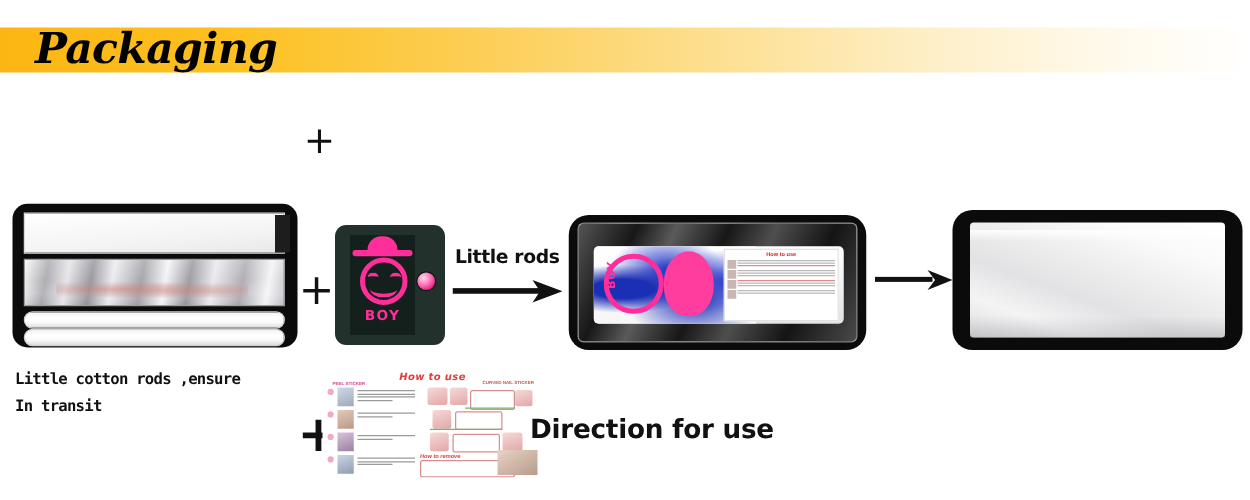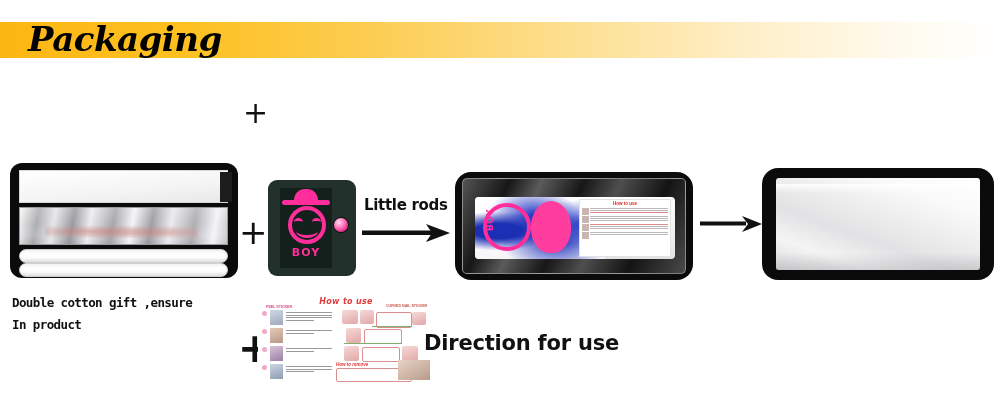--- a/index.html
+++ b/index.html
@@ -332,22 +332,22 @@
 
 <div class="photo" id="photo-rods">
   <div class="band-white"></div>
   <div class="sidetag"></div>
   <div class="band-foil"></div>
   <div class="rod r1"></div>
   <div class="rod r2"></div>
 </div>
 
 <div id="caption-rods">
-  <div>Double cotton gift ,ensure</div>
-  <div>In product</div>
+  <div>Little cotton rods ,ensure</div>
+  <div>In transit</div>
 </div>
 
 <div id="plus-1">+</div>
 
 <div class="photo" id="photo-gift">
   <div class="card"></div>
   <div class="hat-crown"></div>
   <div class="hat-brim"></div>
   <div class="face"></div>
   <div class="eye l"></div>

